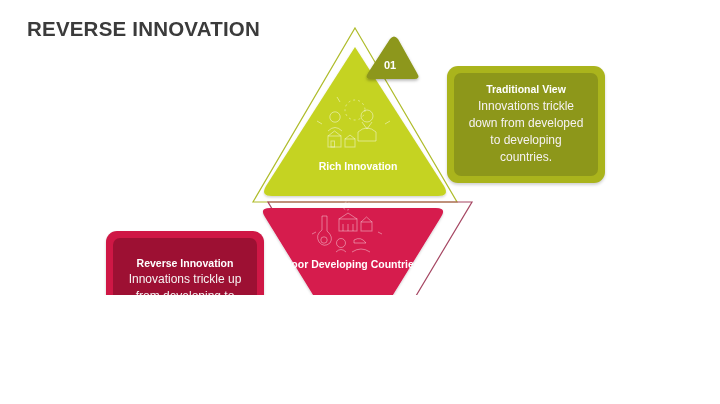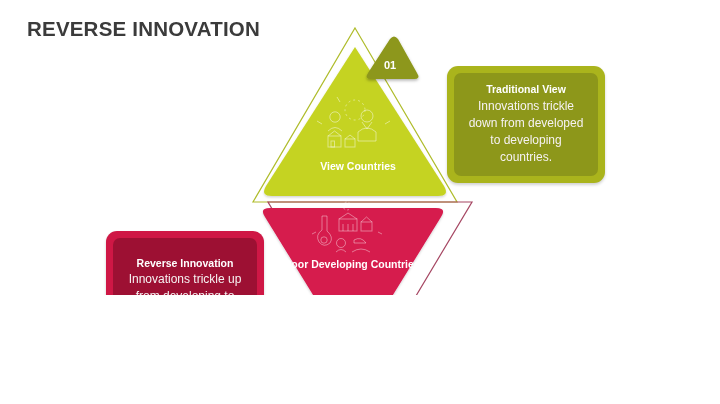--- a/index.html
+++ b/index.html
@@ -236,21 +236,21 @@
 
     <path d="M 300 310
              q -7 0 -3 6
              L 315 350
              q 4 5 8 0
              L 342 316
              q 4 -6 -3 -6
              Z" fill="#9D1033" filter="url(#badgeShadow)"></path>
   </svg>
 
-  <div id="caption-rich" class="tri-caption">View Countries</div>
+  <div id="caption-rich" class="tri-caption">Rich Innovation</div>
 
   <div id="caption-poor" class="tri-caption">Poor Developing Countries</div>
 
   <div id="badge-num-01" class="badge-num">01</div>
 
   <div id="badge-num-02" class="badge-num">04</div>
 
   <div id="callout-traditional" class="callout">
     <div class="callout-inner">
       <div class="callout-title">Traditional View</div>

